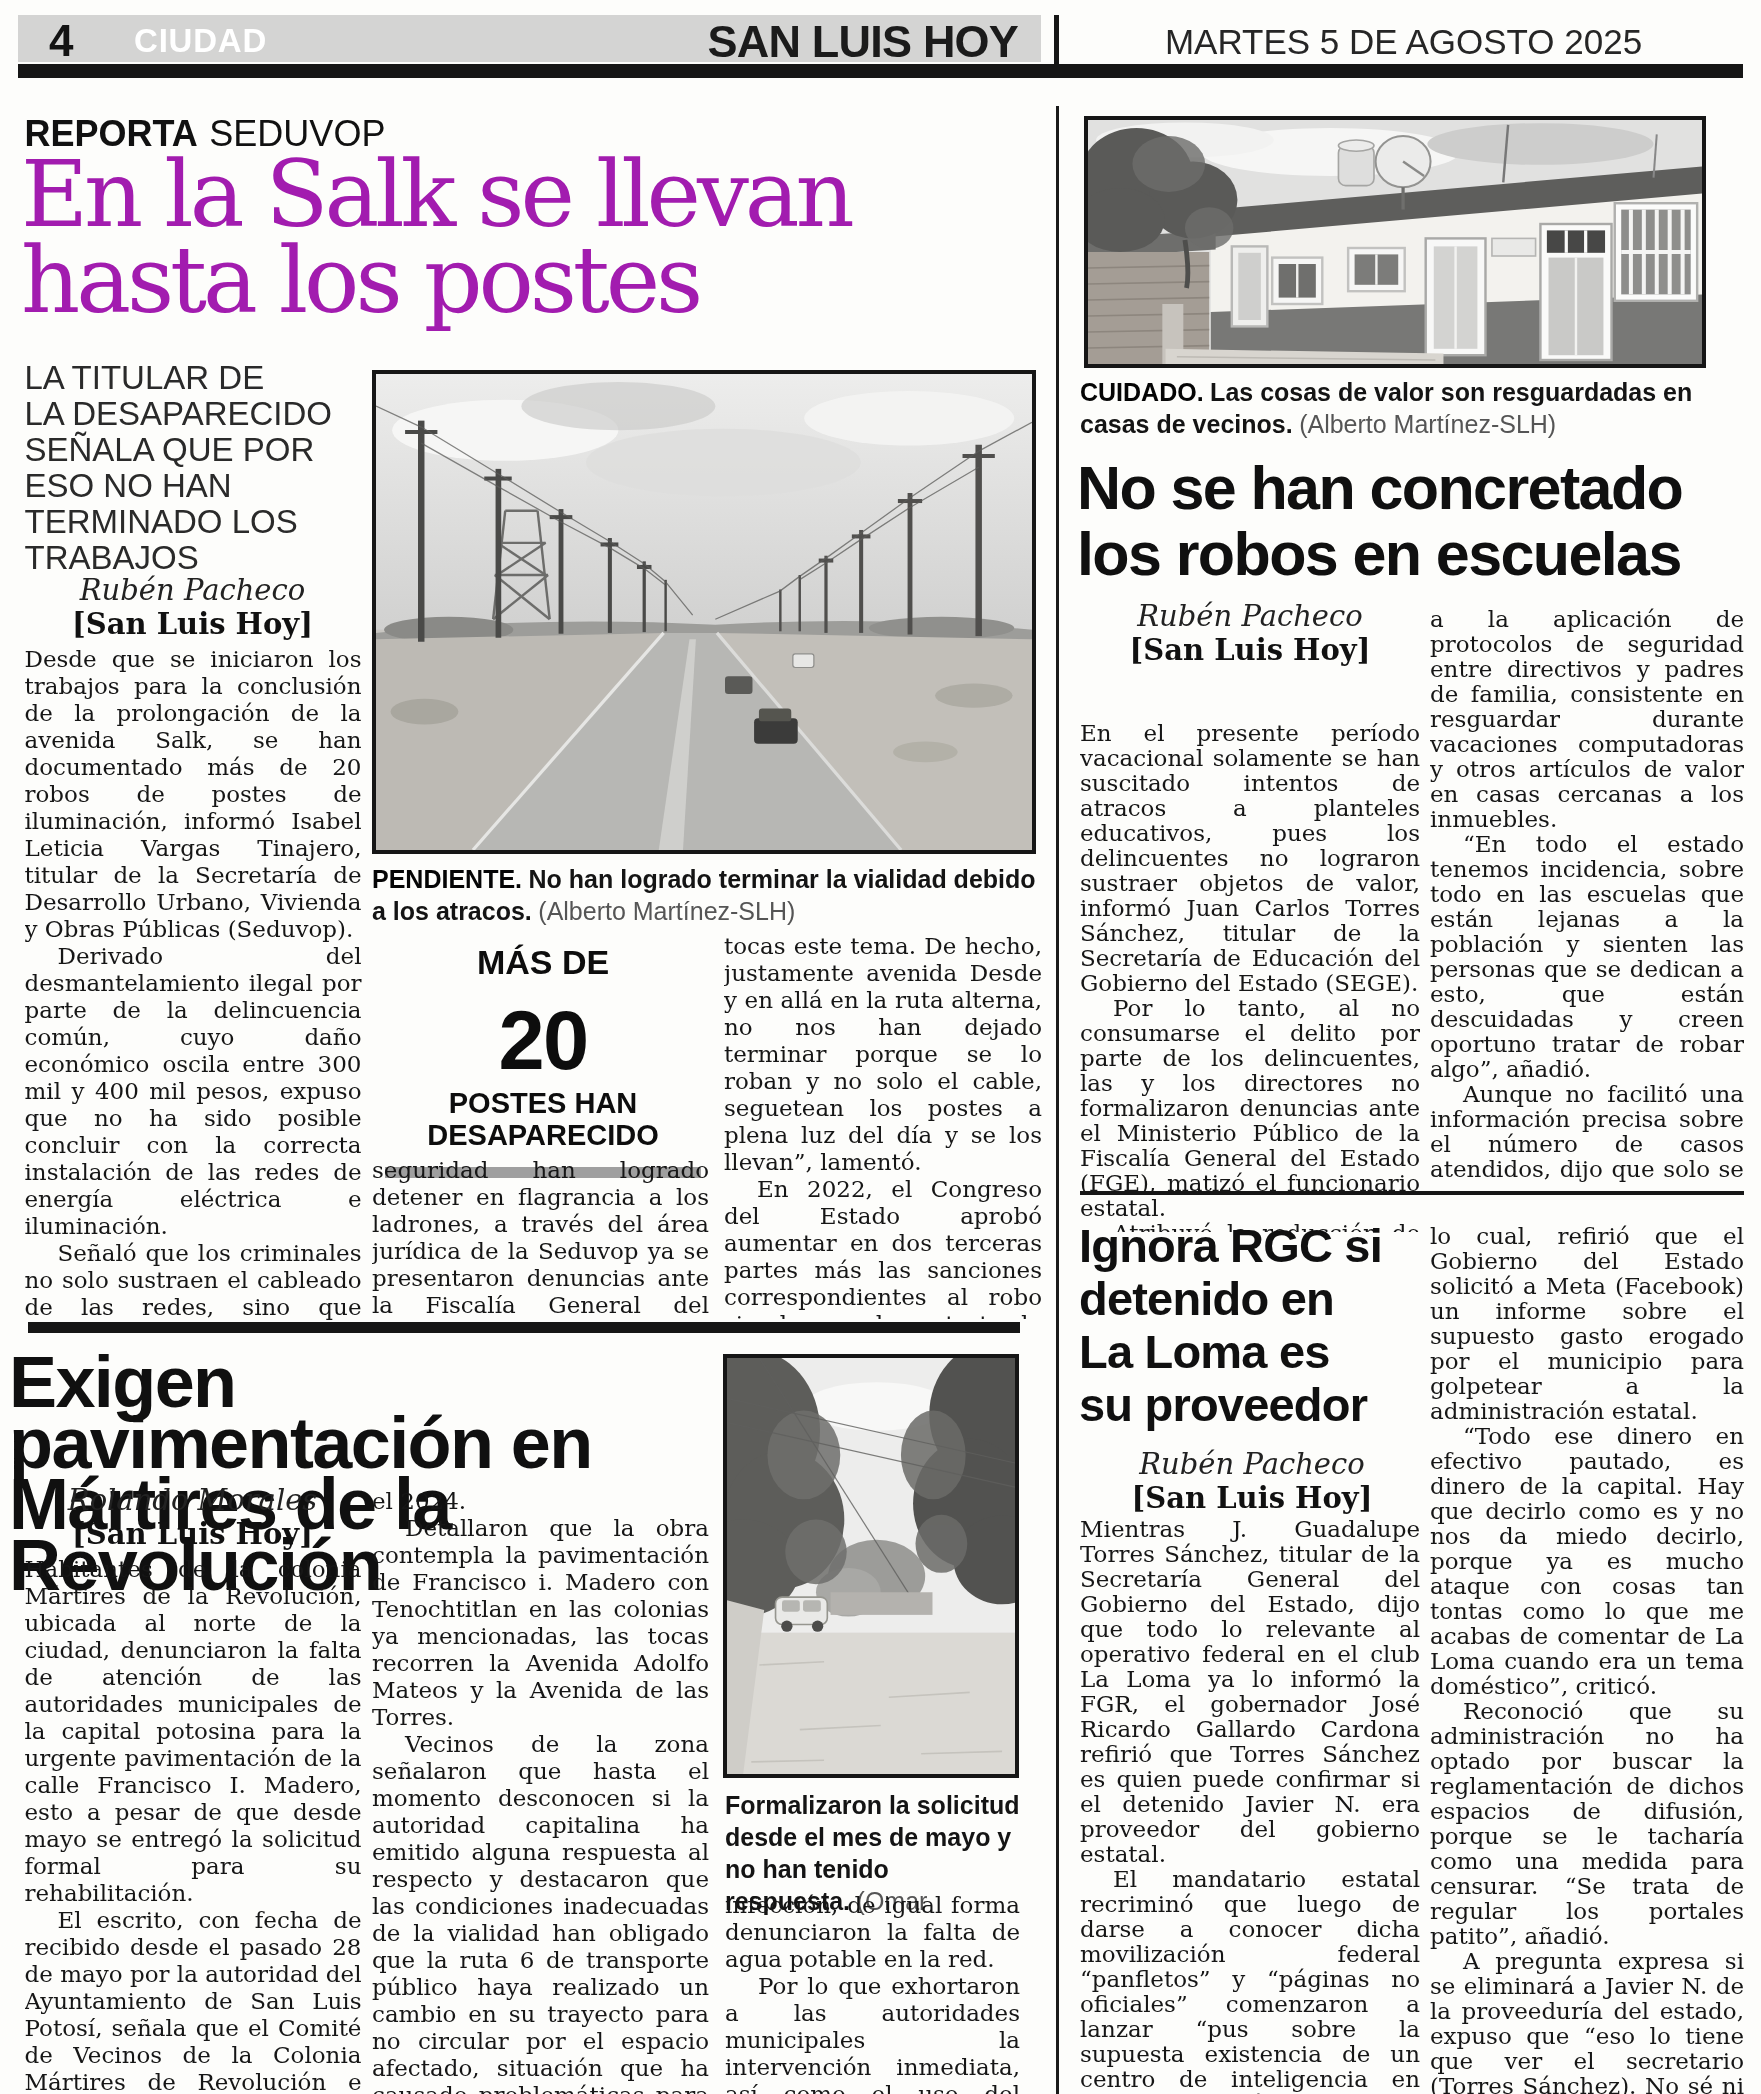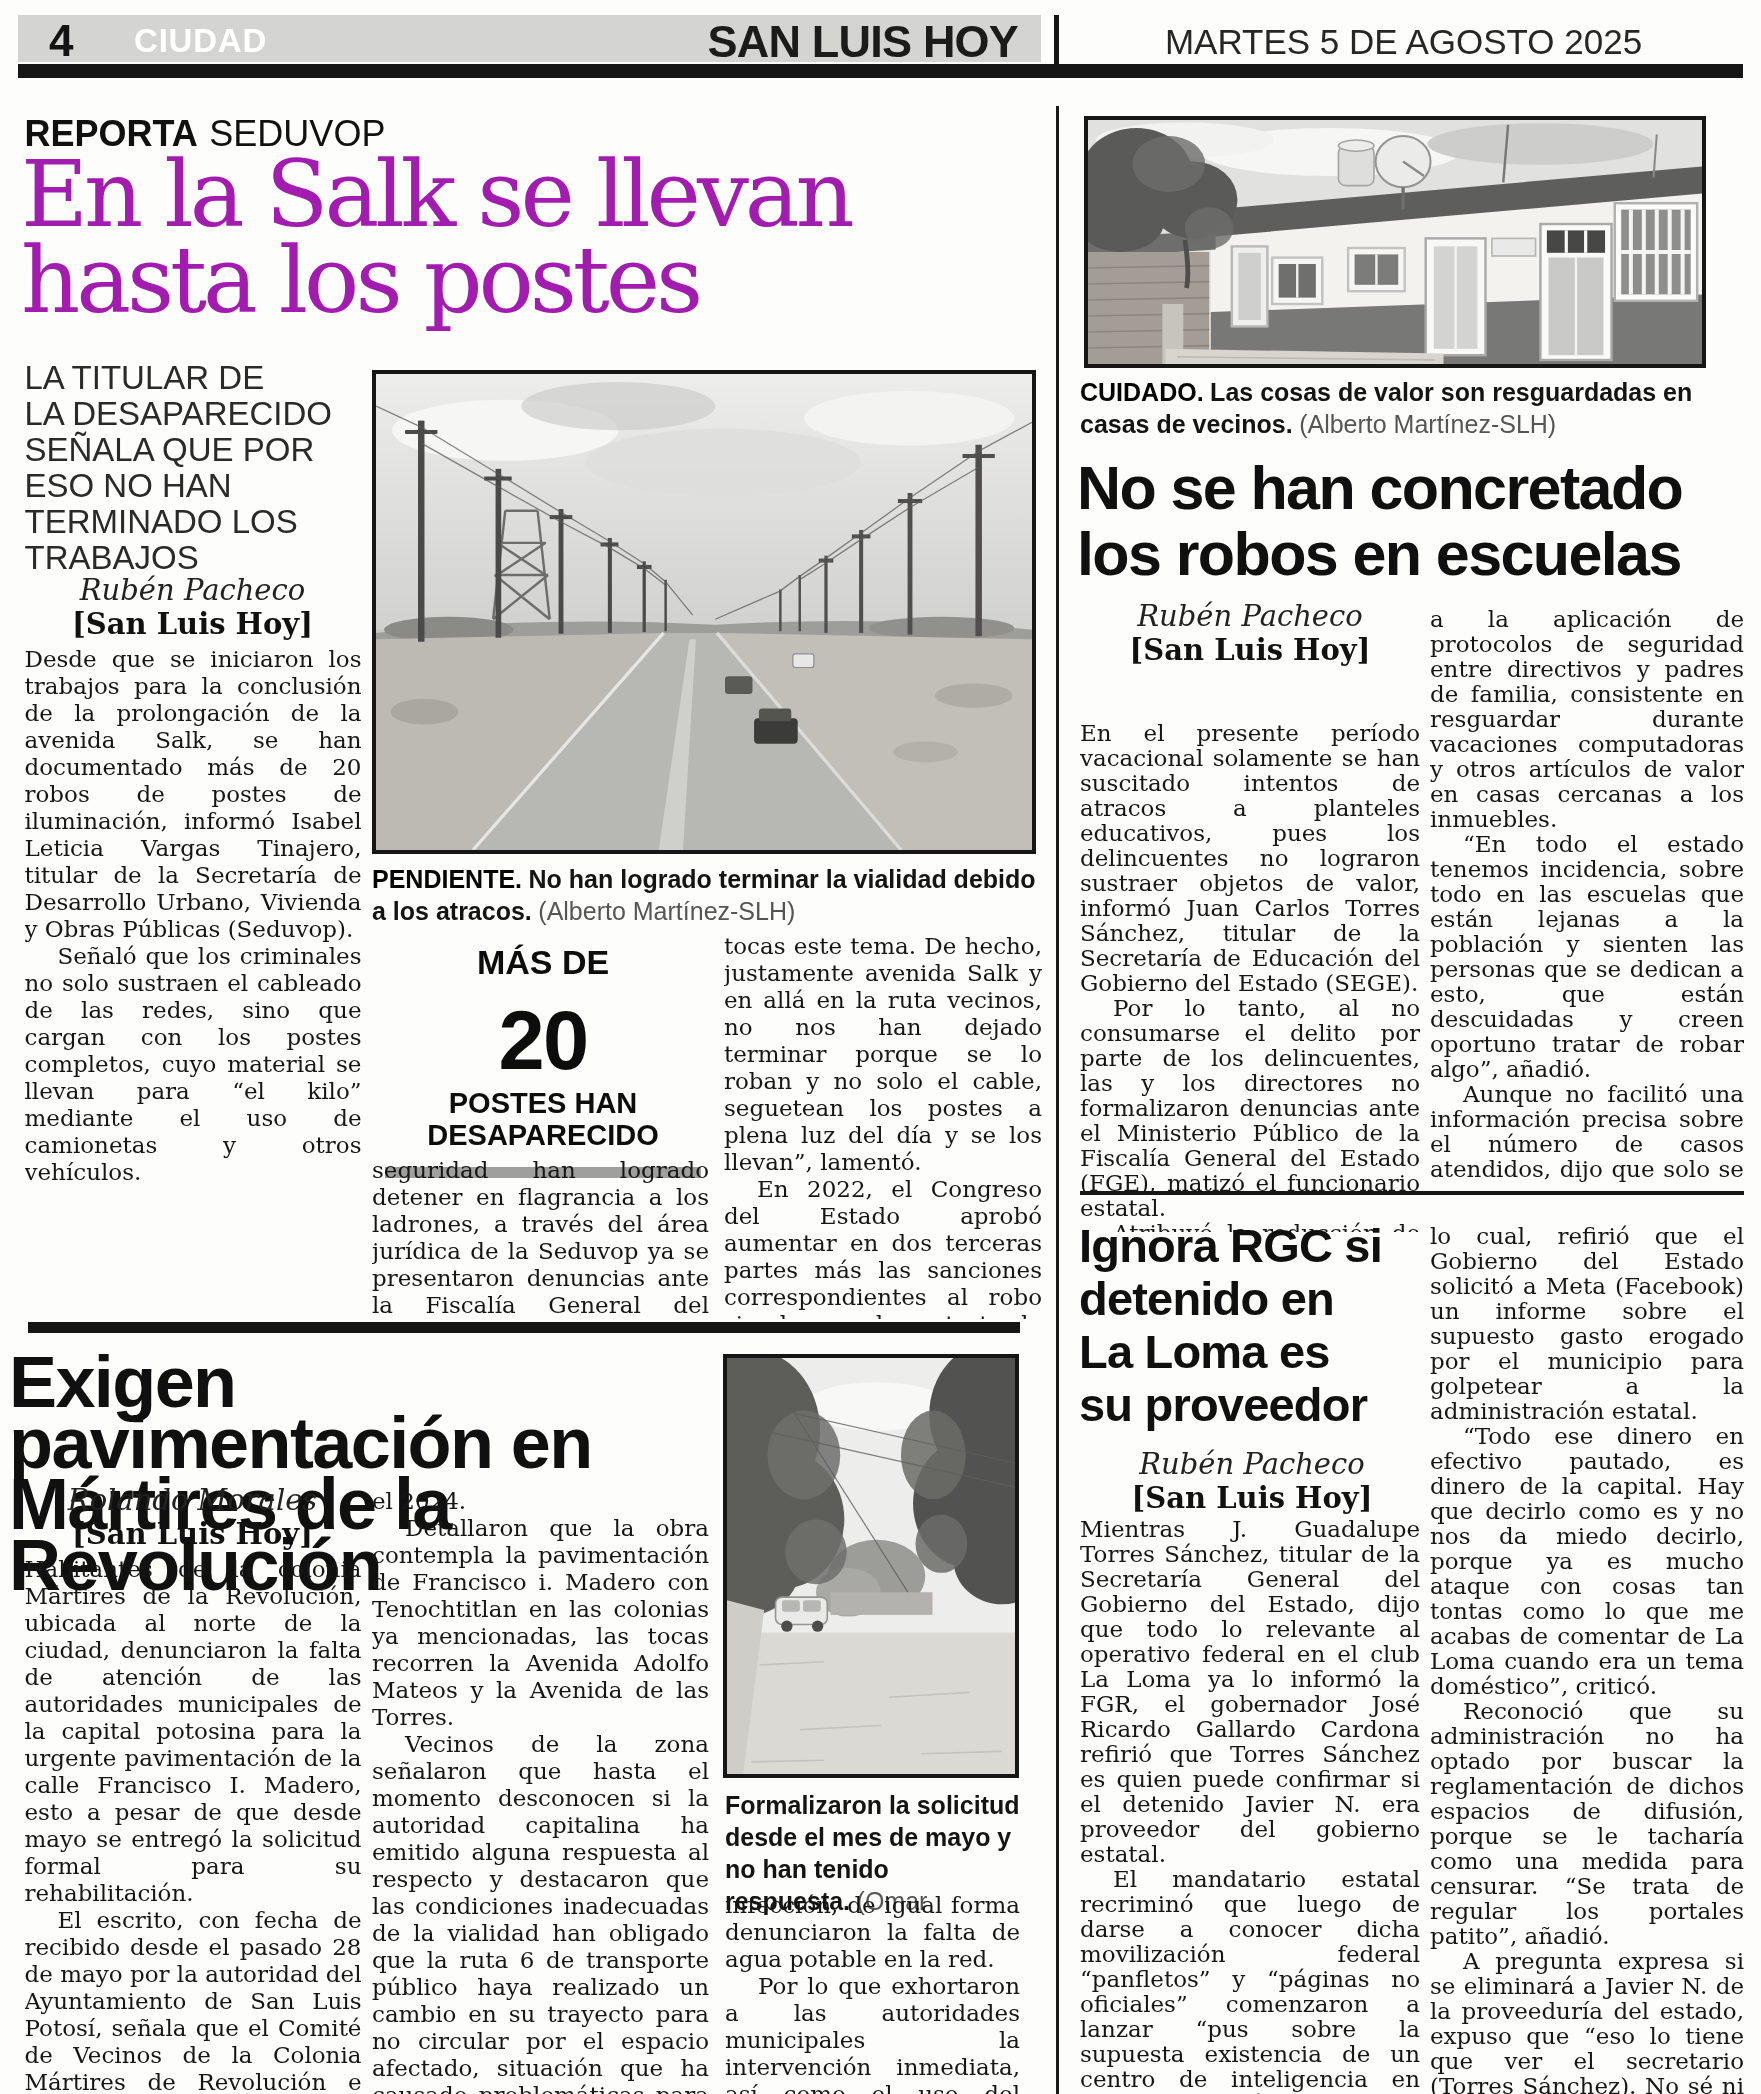--- a/index.html
+++ b/index.html
@@ -116,20 +116,21 @@
       <div>ESO NO HAN</div>
       <div>TERMINADO LOS</div>
       <div>TRABAJOS</div>
     </div>
   <div class="abs byline" id="a1-byline">
     <div class="byl-author">Rubén Pacheco</div>
     <div class="byl-src">[San Luis Hoy]</div>
   </div>
   <div class="abs body-col lh33" id="a1-col1">
       <p>Desde que se iniciaron los trabajos para la conclusión de la prolongación de la avenida Salk, se han documentado más de 20 robos de postes de iluminación, informó Isabel Leticia Vargas Tinajero, titular de la Secretaría de Desarrollo Urbano, Vivienda y Obras Públicas (Seduvop).</p>
+      <p>Derivado del desmantelamiento ilegal por parte de la delincuencia común, cuyo daño económico oscila entre 300 mil y 400 mil pesos, expuso que no ha sido posible concluir con la correcta instalación de las redes de energía eléctrica e iluminación.</p>
       <p>Señaló que los criminales no solo sustraen el cableado de las redes, sino que cargan con los postes completos, cuyo material se llevan para “el kilo” mediante el uso de camionetas y otros vehículos.</p>
     </div>
 
   <figure class="abs photo" id="a1-photo" style="margin:0">
     <svg viewBox="0 0 812 592" preserveAspectRatio="none">
       <defs>
         <linearGradient id="sky1" x1="0" y1="0" x2="0" y2="1">
           <stop offset="0" stop-color="#ededec"></stop>
             <stop offset="1" stop-color="#cfcfce"></stop>
         </linearGradient>
@@ -220,21 +221,21 @@
     <div class="fb-kicker">MÁS DE</div>
     <div class="fb-number">20</div>
     <div class="fb-label">POSTES HAN DESAPARECIDO</div>
     <div class="fb-bar"></div>
   </div>
 
   <div class="abs body-col lh33" id="a1-col2">
       <p>seguridad han logrado detener en flagrancia a los ladrones, a través del área jurídica de la Seduvop ya se presentaron denuncias ante la Fiscalía General del Estado (FGE). “Qué bueno que</p>
     </div>
   <div class="abs body-col lh33" id="a1-col3">
-      <p>tocas este tema. De hecho, justamente avenida Salk y en allá en la ruta vecinos, no nos han dejado terminar porque se lo roban y no solo el cable, seguetean los postes a plena luz del día y se los llevan”, lamentó.</p>
+      <p>tocas este tema. De hecho, justamente avenida Desde y en allá en la ruta alterna, no nos han dejado terminar porque se lo roban y no solo el cable, seguetean los postes a plena luz del día y se los llevan”, lamentó.</p>
       <p>En 2022, el Congreso del Estado aprobó aumentar en dos terceras partes más las sanciones correspondientes al robo simple cuando se trate de hurto de cable de cobre, aluminio, acero, níquel o cualquier otro material.</p>
     </div>
 
   <div class="abs" id="rule-left"></div>
 
   <div class="abs h-sans" id="a3-headline">
       <div>Exigen pavimentación en</div>
       <div>Mártires de la Revolución</div>
     </div>
   <div class="abs byline" id="a3-byline">

